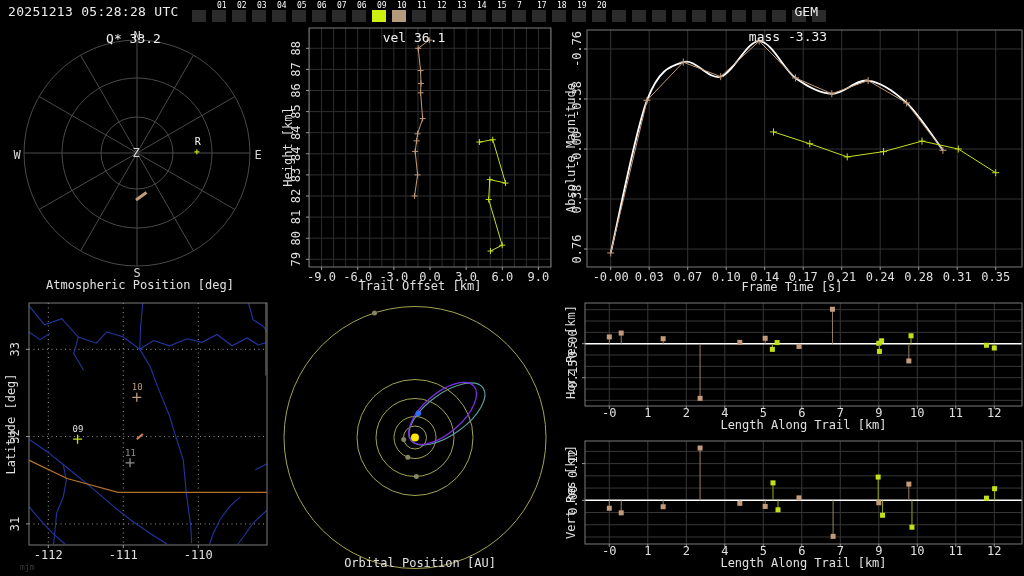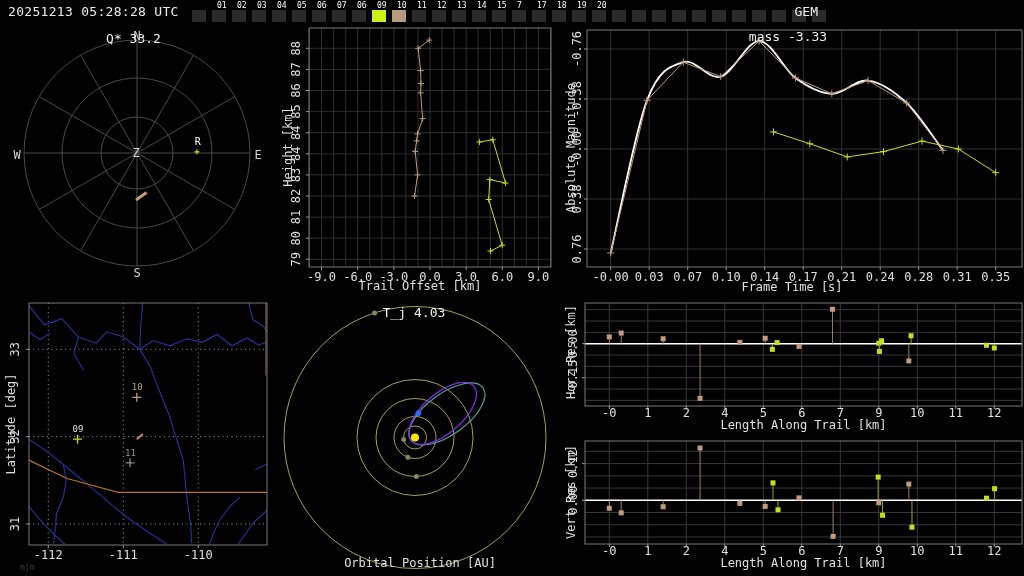--- a/index.html
+++ b/index.html
@@ -179,20 +179,21 @@
       <text x="137" y="16" fill="#d4d4d4" font-size="12" text-anchor="middle">N</text>
       <text x="137" y="253" fill="#d4d4d4" font-size="12" text-anchor="middle">S</text>
       <text x="17" y="135" fill="#d4d4d4" font-size="12" text-anchor="middle">W</text>
       <text x="258" y="135" fill="#d4d4d4" font-size="12" text-anchor="middle">E</text>
       <text x="136" y="133" fill="#d4d4d4" font-size="12" text-anchor="middle">Z</text>
       <path d="M 194.39 127.87 H 199.39 M 196.89 125.37 V 130.37" stroke="#c6e017" stroke-width="1.2" fill="none"></path>
       <text x="197.89" y="120.87" fill="#fff" font-size="10" text-anchor="middle">R</text>
       <line x1="135.983" y1="176.00799999999998" x2="146.492" y2="168.55" stroke="#c39b7b" stroke-width="3"></line>
     </svg>
   <div class="abs stat" style="left:0;top:31px;width:267px">Q* 33.2</div>
+  <div class="abs cap" style="left:0;top:278px;width:280px">Atmospheric Position [deg]</div>
 
   <svg id="svg-height" class="abs" style="left:280px;top:24px" width="280" height="276">
       <line x1="29.5" y1="4" x2="29.5" y2="243" stroke="#2e2e2e" stroke-width="1"></line>
       <line x1="41.55" y1="4" x2="41.55" y2="243" stroke="#2e2e2e" stroke-width="1"></line>
       <line x1="53.599999999999994" y1="4" x2="53.599999999999994" y2="243" stroke="#2e2e2e" stroke-width="1"></line>
       <line x1="65.64999999999999" y1="4" x2="65.64999999999999" y2="243" stroke="#2e2e2e" stroke-width="1"></line>
       <line x1="77.69999999999999" y1="4" x2="77.69999999999999" y2="243" stroke="#2e2e2e" stroke-width="1"></line>
       <line x1="89.75" y1="4" x2="89.75" y2="243" stroke="#2e2e2e" stroke-width="1"></line>
       <line x1="101.8" y1="4" x2="101.8" y2="243" stroke="#2e2e2e" stroke-width="1"></line>
       <line x1="113.85" y1="4" x2="113.85" y2="243" stroke="#2e2e2e" stroke-width="1"></line>
@@ -271,20 +272,21 @@
       <path d="M 131.576 171.97199999999995 H 137.576 M 134.576 168.97199999999995 V 174.97199999999995" stroke="#c39b7b" stroke-width="1" fill="none"></path>
       <polyline points="199.405,118.06 212.78050000000002,115.71600000000014 225.55349999999999,159.08 209.768,155.56399999999988 208.6835,175.48800000000008 222.17950000000002,221.19600000000017 210.49099999999999,227.05600000000015" fill="none" stroke="#c6e017" stroke-width="1"></polyline>
       <path d="M 196.405 118.06 H 202.405 M 199.405 115.06 V 121.06" stroke="#c6e017" stroke-width="1" fill="none"></path>
       <path d="M 209.78050000000002 115.71600000000014 H 215.78050000000002 M 212.78050000000002 112.71600000000014 V 118.71600000000014" stroke="#c6e017" stroke-width="1" fill="none"></path>
       <path d="M 222.55349999999999 159.08 H 228.55349999999999 M 225.55349999999999 156.08 V 162.08" stroke="#c6e017" stroke-width="1" fill="none"></path>
       <path d="M 206.768 155.56399999999988 H 212.768 M 209.768 152.56399999999988 V 158.56399999999988" stroke="#c6e017" stroke-width="1" fill="none"></path>
       <path d="M 205.6835 175.48800000000008 H 211.6835 M 208.6835 172.48800000000008 V 178.48800000000008" stroke="#c6e017" stroke-width="1" fill="none"></path>
       <path d="M 219.17950000000002 221.19600000000017 H 225.17950000000002 M 222.17950000000002 218.19600000000017 V 224.19600000000017" stroke="#c6e017" stroke-width="1" fill="none"></path>
       <path d="M 207.49099999999999 227.05600000000015 H 213.49099999999999 M 210.49099999999999 224.05600000000015 V 230.05600000000015" stroke="#c6e017" stroke-width="1" fill="none"></path>
     </svg>
+  <div class="abs stat" style="left:280px;top:30px;width:268px">vel 36.1</div>
   <div class="rot" style="left:288px;top:147px">Height [km]</div>
   <div class="abs cap" style="left:280px;top:279px;width:280px">Trail Offset [km]</div>
 
   <svg id="svg-mag" class="abs" style="left:560px;top:24px" width="464" height="276">
       <line x1="50.7" y1="6" x2="50.7" y2="243" stroke="#333" stroke-width="1"></line>
       <line x1="89.20000000000002" y1="6" x2="89.20000000000002" y2="243" stroke="#333" stroke-width="1"></line>
       <line x1="127.70000000000002" y1="6" x2="127.70000000000002" y2="243" stroke="#333" stroke-width="1"></line>
       <line x1="166.2" y1="6" x2="166.2" y2="243" stroke="#333" stroke-width="1"></line>
       <line x1="204.70000000000005" y1="6" x2="204.70000000000005" y2="243" stroke="#333" stroke-width="1"></line>
       <line x1="243.2" y1="6" x2="243.2" y2="243" stroke="#333" stroke-width="1"></line>
@@ -414,21 +416,20 @@
       <circle cx="135" cy="137.5" r="131" fill="none" stroke="#a3a352" stroke-width="1"></circle>
       <ellipse cx="167" cy="114" rx="44.5" ry="20.5" fill="none" stroke="#5f9ea0" stroke-width="1.2" transform="rotate(-36 167 114)"></ellipse>
       <ellipse cx="162.6" cy="113.4" rx="41.5" ry="19.7" fill="none" stroke="#7b2fe0" stroke-width="1.3" transform="rotate(-41 162.6 113.4)"></ellipse>
       <circle cx="123.67471084035961" cy="139.4969540431697" r="2.5" fill="#85855f"></circle>
       <circle cx="127.81757699016096" cy="157.23354503650407" r="2.5" fill="#85855f"></circle>
       <circle cx="136.36108037139755" cy="176.47624225374474" r="2.5" fill="#85855f"></circle>
       <circle cx="94.51877373688187" cy="12.911596365334887" r="2.5" fill="#85855f"></circle>
       <circle cx="138.3" cy="113.3" r="2.8" fill="#2e6bff"></circle>
       <circle cx="135" cy="137.5" r="4" fill="#ffe400"></circle>
     </svg>
-  <div class="abs stat" style="left:280px;top:305px;width:268px">T_j 4.03</div>
   <div class="abs cap" style="left:280px;top:556px;width:280px">Orbital Position [AU]</div>
 
   <svg id="svg-res" class="abs" style="left:560px;top:300px" width="464" height="276">
       <line x1="25" y1="32.365" x2="462" y2="32.365" stroke="#383838" stroke-width="1"></line>
       <line x1="25" y1="21.03" x2="462" y2="21.03" stroke="#383838" stroke-width="1"></line>
       <line x1="25" y1="9.695" x2="462" y2="9.695" stroke="#383838" stroke-width="1"></line>
       <line x1="25" y1="55.035000000000004" x2="462" y2="55.035000000000004" stroke="#383838" stroke-width="1"></line>
       <line x1="25" y1="66.37" x2="462" y2="66.37" stroke="#383838" stroke-width="1"></line>
       <line x1="25" y1="77.70500000000001" x2="462" y2="77.70500000000001" stroke="#383838" stroke-width="1"></line>
       <line x1="25" y1="89.04" x2="462" y2="89.04" stroke="#383838" stroke-width="1"></line>

